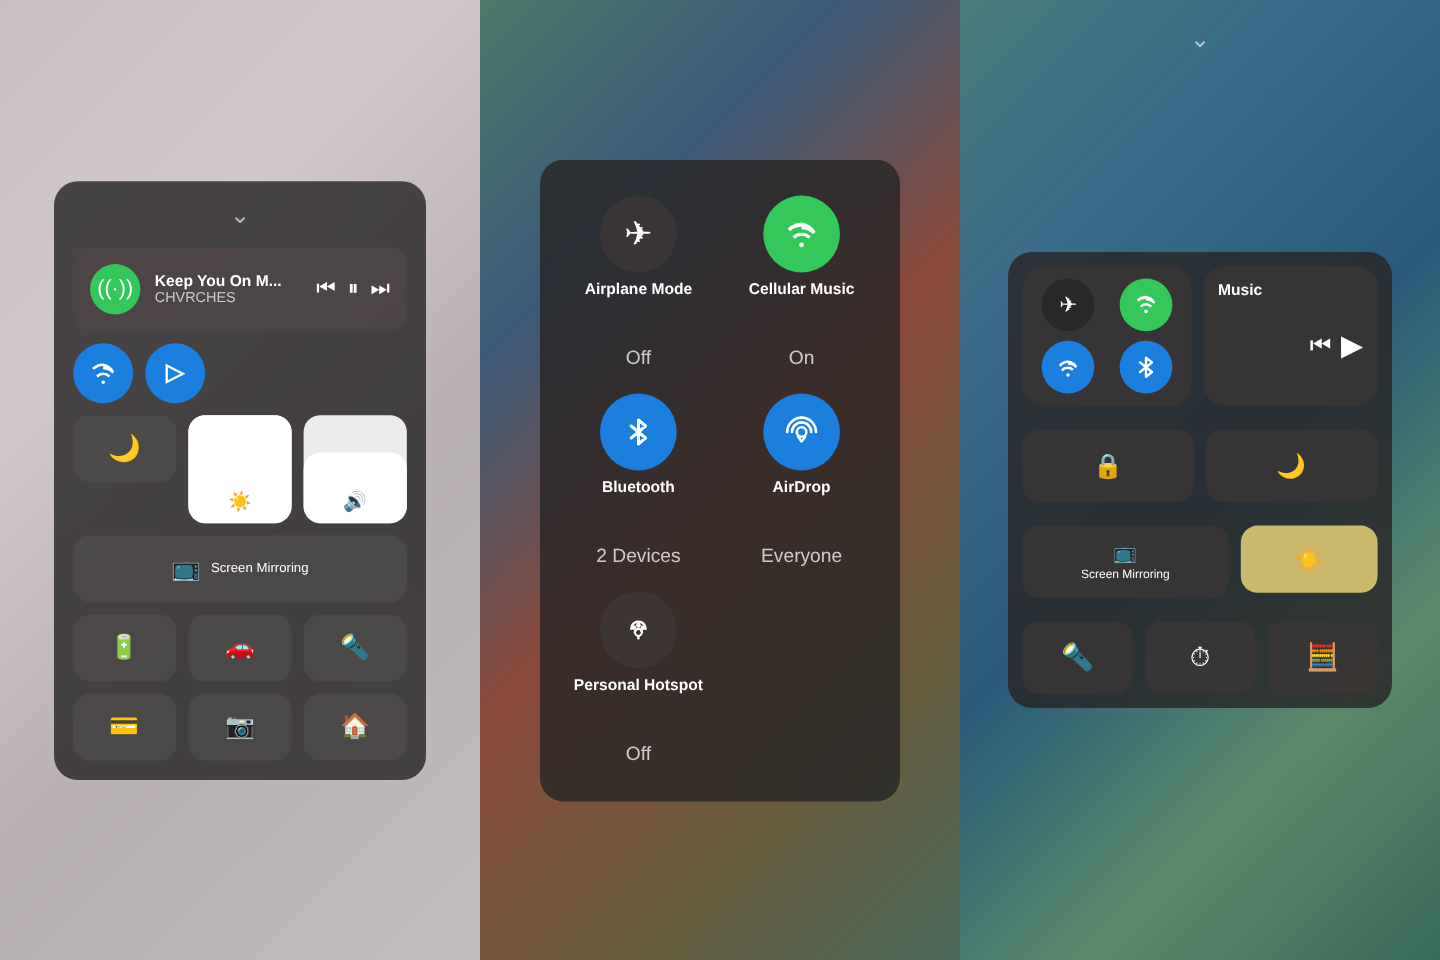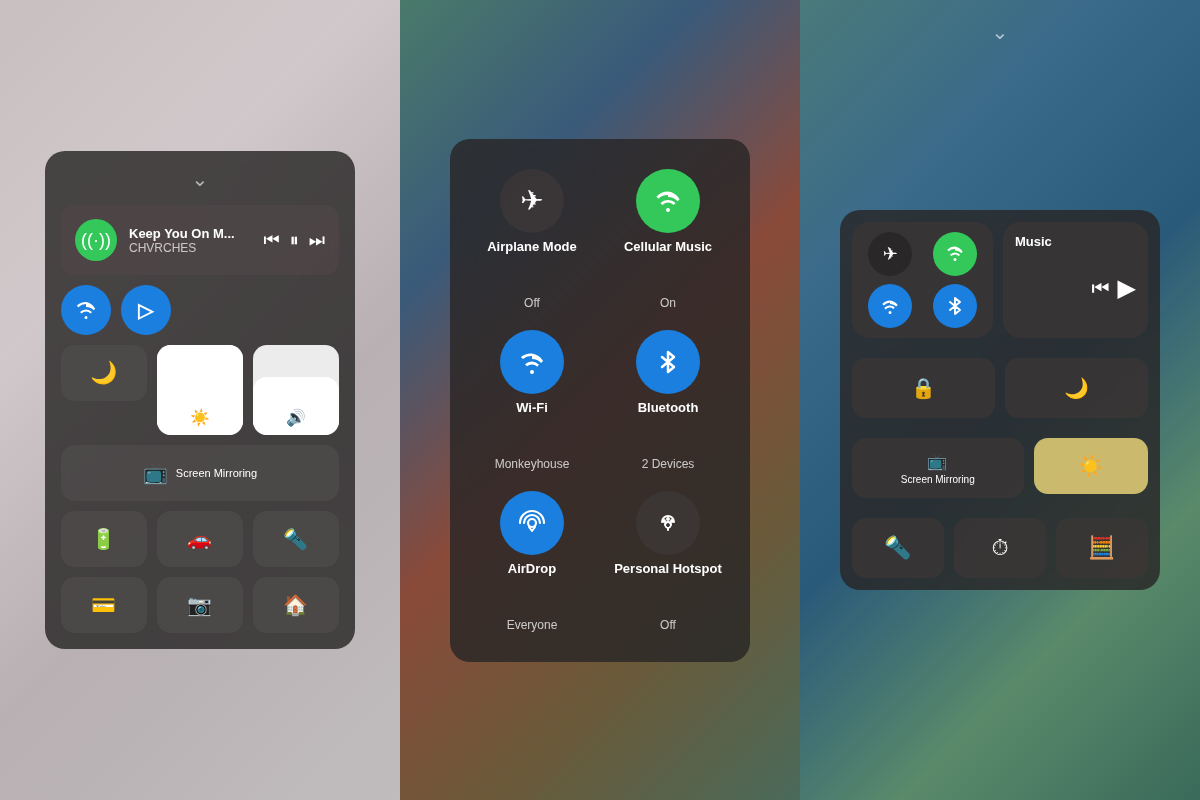--- a/index.html
+++ b/index.html
@@ -169,21 +169,21 @@
     .conn-circle {
       width: 64px; height: 64px;
       border-radius: 50%;
       display: flex; align-items: center; justify-content: center;
       font-size: 26px;
     }
     .conn-circle.dark { background: rgba(60,55,55,0.85); }
     .conn-circle.green { background: #34c759; }
     .conn-circle.blue { background: #1a7fdf; }
     .conn-label { color: white; font-size: 13px; font-weight: 600; text-align: left; }
-    .conn-sublabel { color: rgba(255,255,255,0.75); font-size: 12px; text-align: center; margin-top: 36px; }
+    .conn-sublabel { color: rgba(255,255,255,0.75); font-size: 16px; text-align: center; margin-top: 36px; }
 
     
     .panel-right .cc-card {
       width: 320px;
       display: grid;
       grid-template-rows: auto auto auto auto;
       gap: 10px;
     }
 
     .right-top-row {
@@ -378,29 +378,20 @@
     <div class="connectivity-item">
       <div class="conn-circle green">
         <svg width="30" height="26" viewBox="0 0 30 26" fill="none">
           <path d="M15 20a2 2 0 1 1 0 4 2 2 0 0 1 0-4zm0-5.5c2.2 0 4.2 1 5.6 2.5l2-2A10.5 10.5 0 0 0 15 12a10.5 10.5 0 0 0-7.6 3l2 2A7.5 7.5 0 0 1 15 14.5zm0-5.5c3.8 0 7.2 1.6 9.6 4.2l2-2A16 16 0 0 0 15 3.5 16 16 0 0 0 3.4 8.7l2 2A13 13 0 0 1 15 7z" fill="white"></path>
         </svg>
       </div>
       <div class="conn-label">Cellular Music</div>
       <div class="conn-sublabel">On</div>
     </div>
 
-    <div class="connectivity-item">
-      <div class="conn-circle blue">
-        <svg width="32" height="28" viewBox="0 0 32 28" fill="none">
-          <path d="M16 22a2 2 0 1 1 0 4 2 2 0 0 1 0-4zm0-5.5c2 0 3.8.9 5 2.3l2-2A10 10 0 0 0 16 13.5a10 10 0 0 0-7 2.8l2 2A7 7 0 0 1 16 16.5zm0-5.5c3.6 0 6.8 1.5 9.1 4l2-2A15.5 15.5 0 0 0 16 5.5 15.5 15.5 0 0 0 4.9 9l2 2A12.5 12.5 0 0 1 16 8z" fill="white"></path>
-        </svg>
-      </div>
-      <div class="conn-label">Wi-Fi</div>
-      <div class="conn-sublabel">Monkeyhouse</div>
-    </div>
 
     <div class="connectivity-item">
       <div class="conn-circle blue">
         <svg width="28" height="28" viewBox="0 0 28 28" fill="none">
           <path d="M14 4l6 5-6 5V4zm0 10l6 5-6 5V14zM8 9l6 5M8 19l6-5" stroke="white" stroke-width="2.5" stroke-linecap="round" stroke-linejoin="round" fill="none"></path>
         </svg>
       </div>
       <div class="conn-label">Bluetooth</div>
       <div class="conn-sublabel">2 Devices</div>
     </div>

